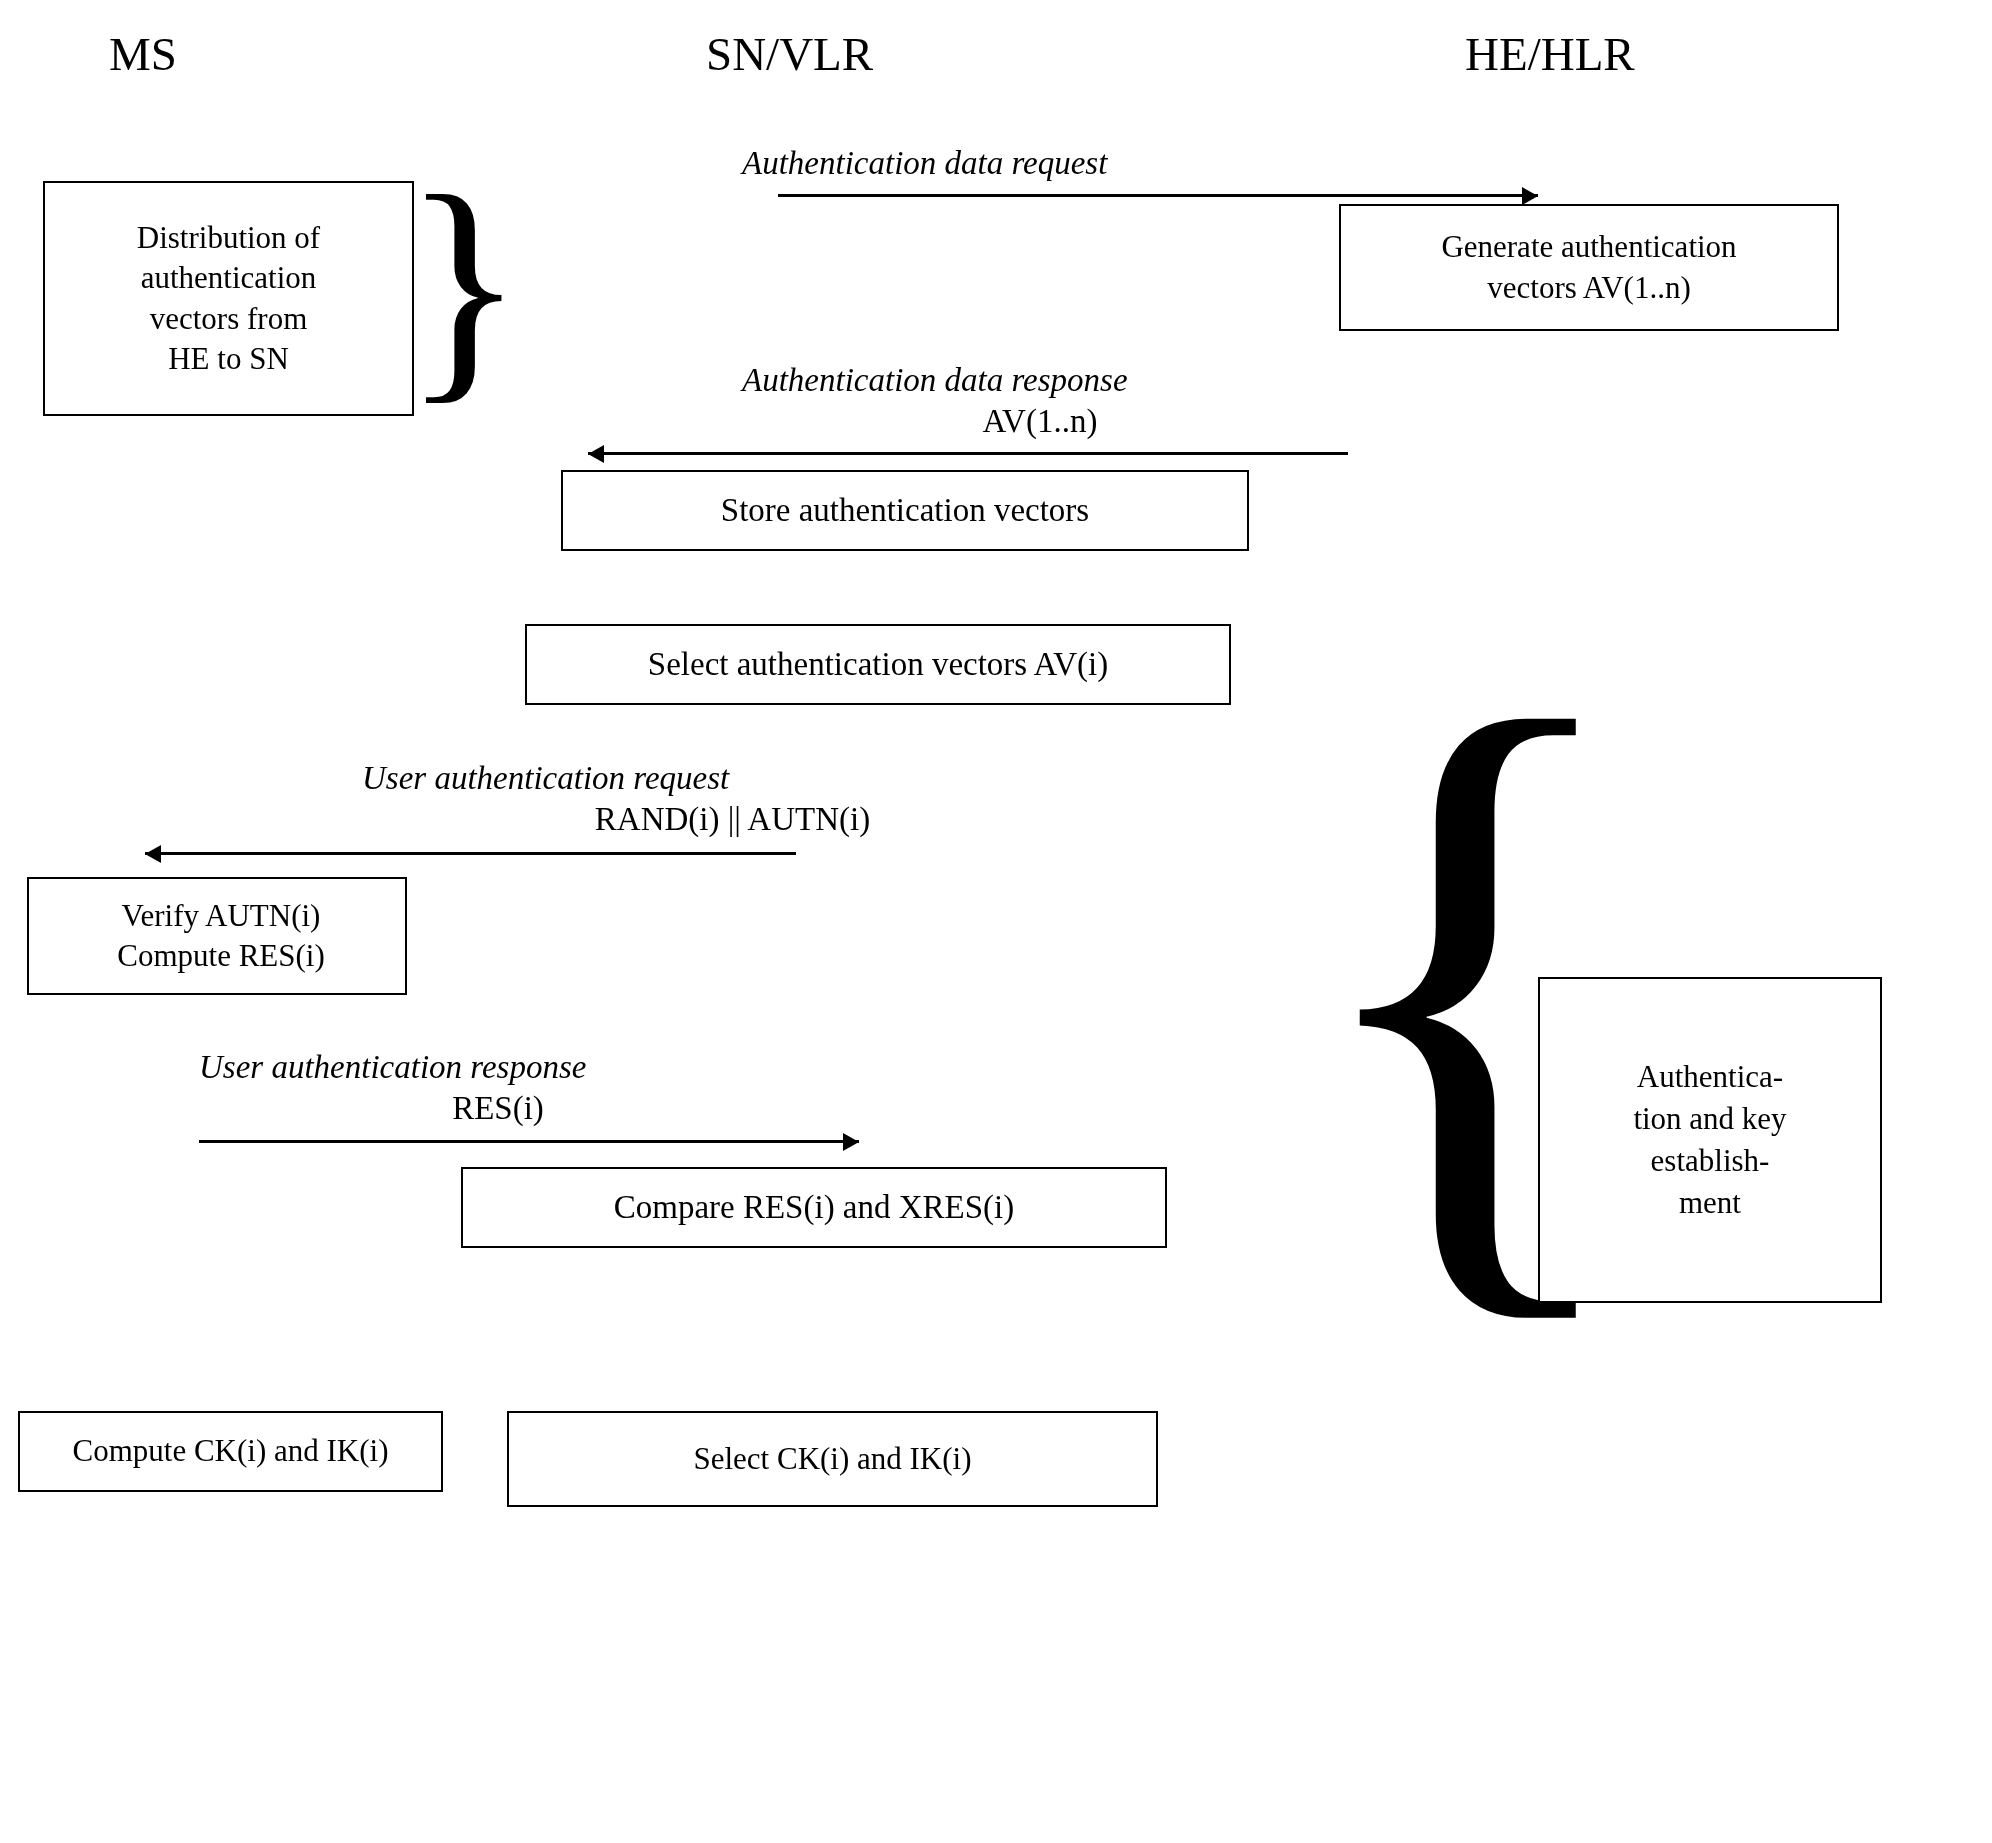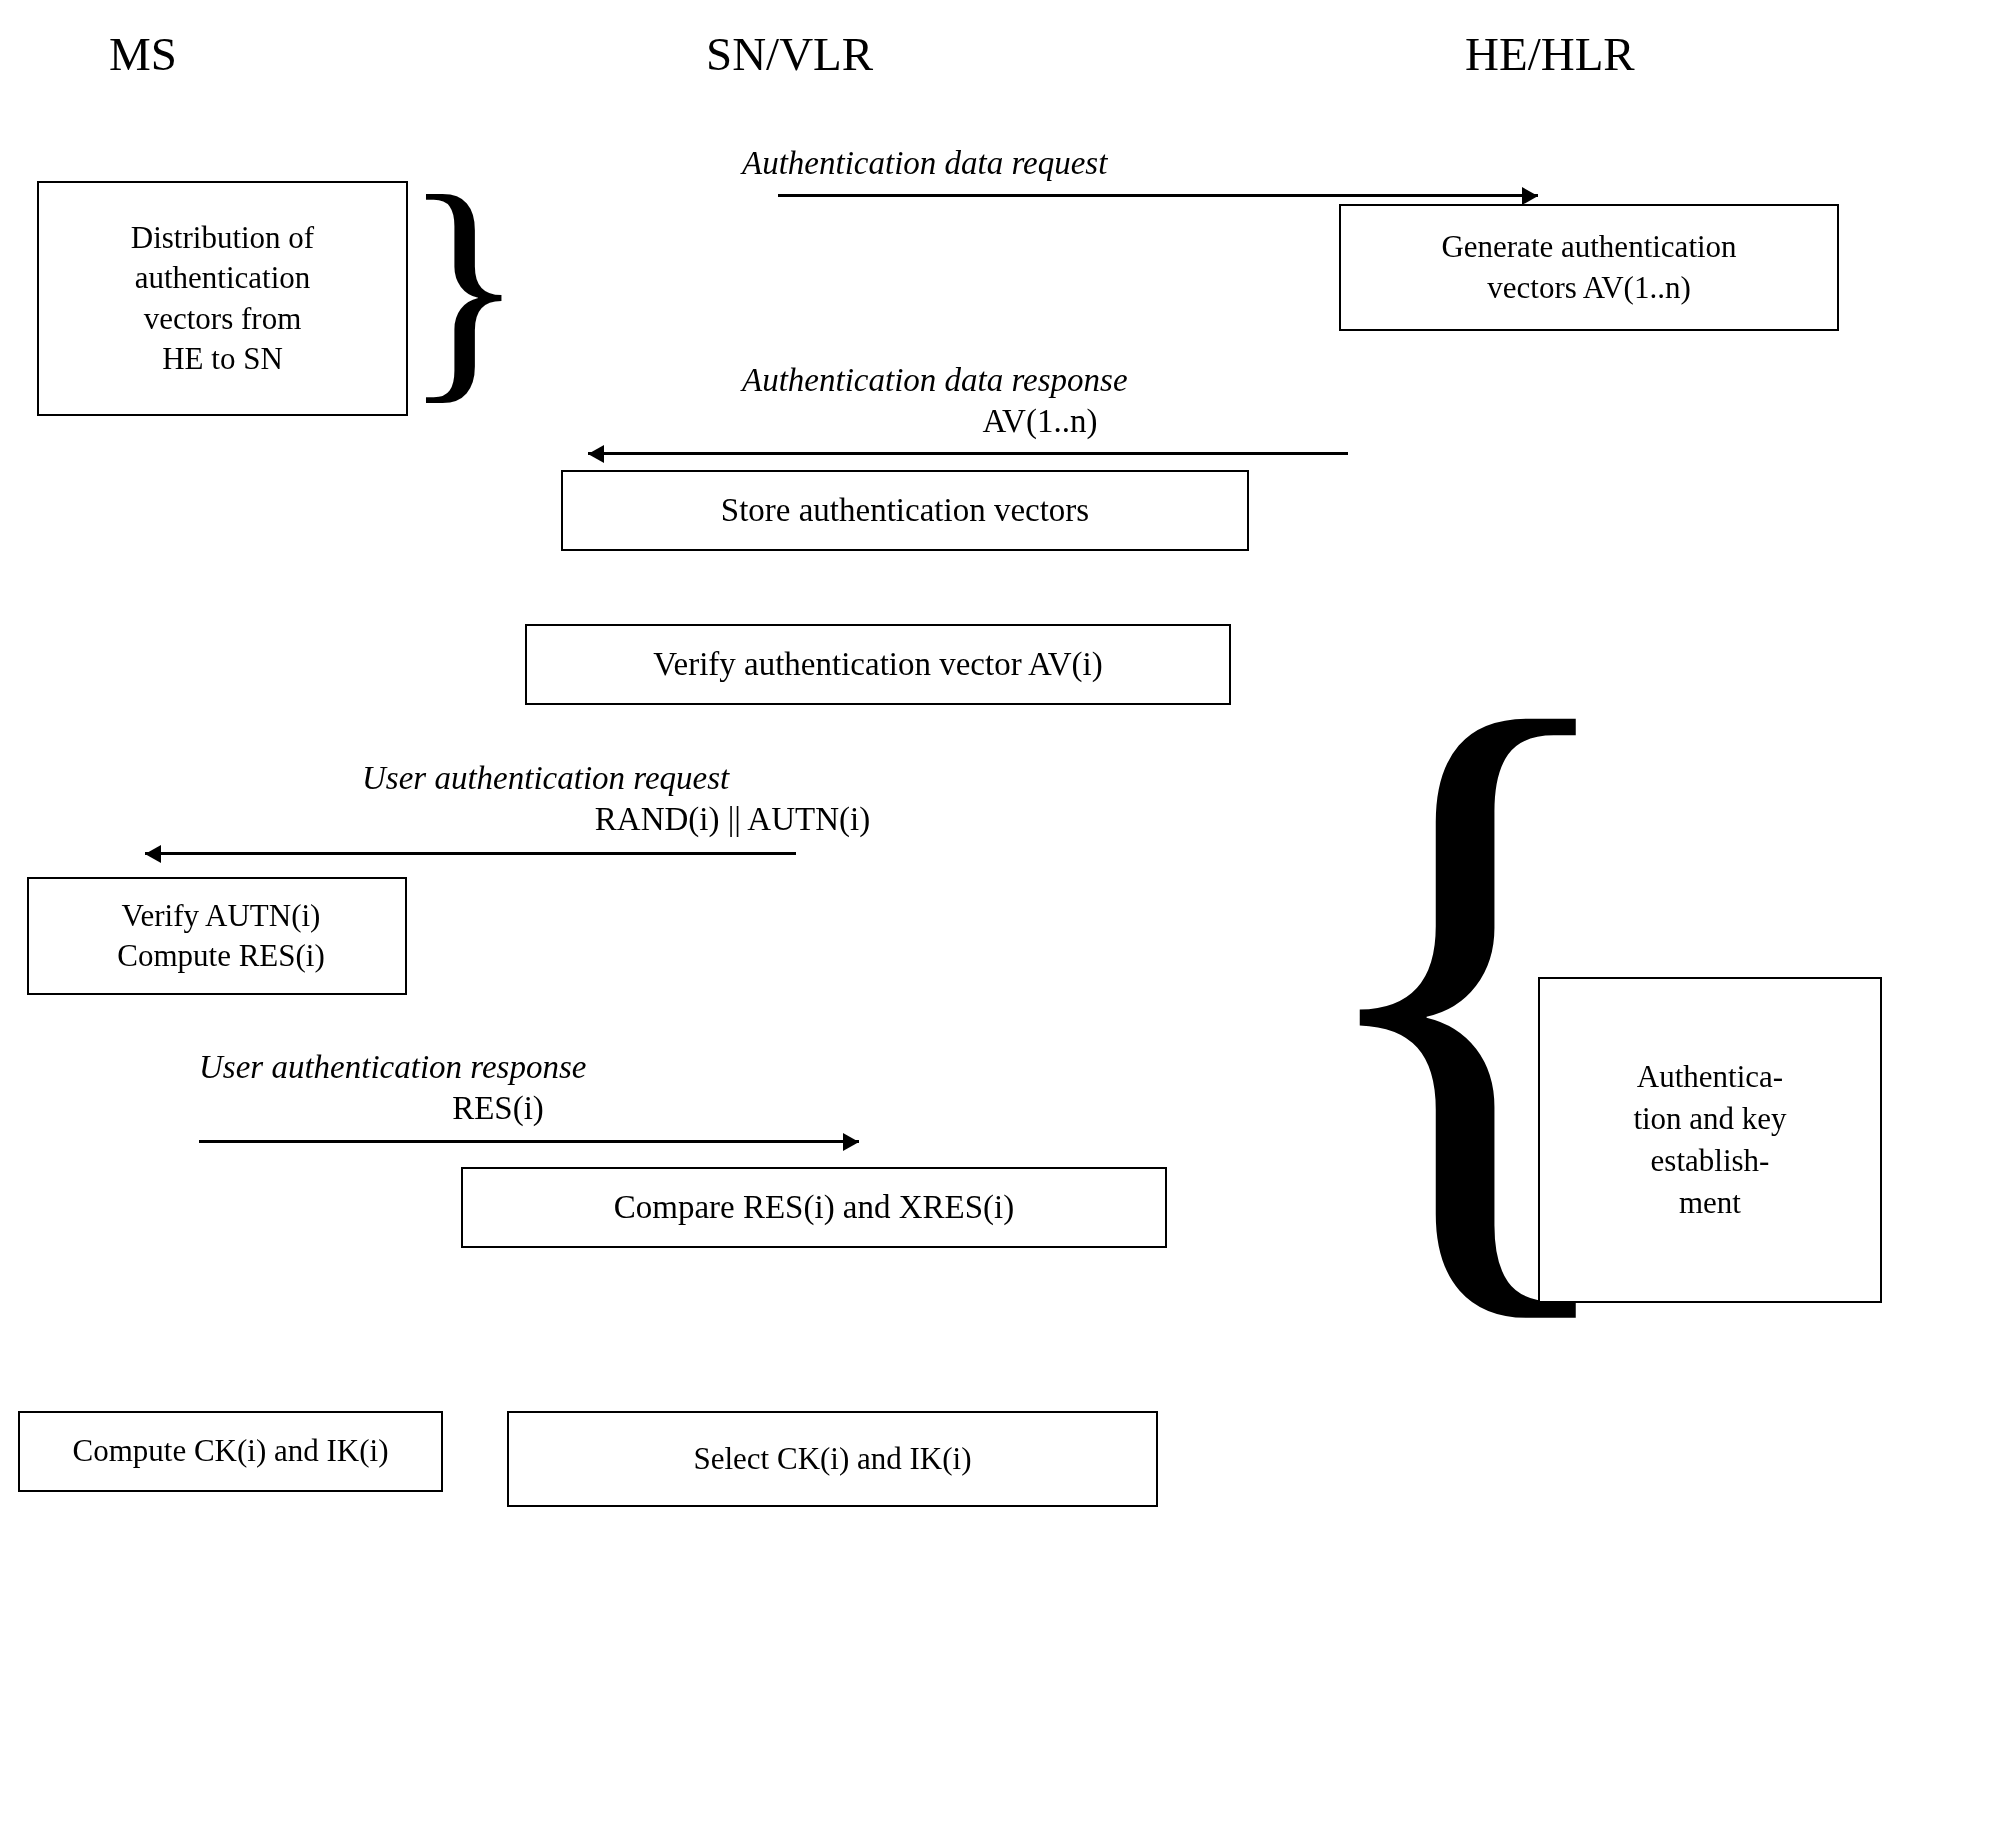--- a/index.html
+++ b/index.html
@@ -91,21 +91,21 @@
   <div class="col-header" style="left:1465px; top:27px; width:344px;">HE/HLR</div>
 
   <div class="italic-label" style="left:742px; top:145px; width:706px;">Authentication data request</div>
   <div class="arrow-right" style="left:778px; top:194px; width:760px;"></div>
 
   <div class="box" style="left:1339px; top:204px; width:500px; height:127px; font-size:31px;">
     <span style="white-space:pre-line;">Generate authentication
 vectors AV(1..n)</span>
   </div>
 
-  <div class="box" style="left:37px; top:181px; width:371px; height:235px; font-size:31px;">
+  <div class="box" style="left:43px; top:181px; width:371px; height:235px; font-size:31px;">
     <span style="white-space:pre-line;">Distribution of
 authentication
 vectors from
 HE to SN</span>
   </div>
 
   <div class="brace-left" style="left:403px; top:158px; font-size:253px; line-height:1;">}</div>
 
   <div class="italic-label" style="left:742px; top:362px; width:633px;">Authentication data response</div>
   <div class="normal-label" style="left:814px; top:403px; width:452px;">AV(1..n)</div>
@@ -119,21 +119,21 @@
   <div style="position:absolute; left:1294px; top:615px; font-size:724px; line-height:1; color:#000; font-weight:100;">{</div>
 
   <div class="box" style="left:1538px; top:977px; width:344px; height:326px; font-size:31px; line-height:1.35;">
     <span style="white-space:pre-line;">Authentica-
 tion and key
 establish-
 ment</span>
   </div>
 
   <div class="box" style="left:525px; top:624px; width:706px; height:81px; font-size:33px;">
-    <span>Verify authentication vector AV(i)</span>
+    <span>Select authentication vectors AV(i)</span>
   </div>
 
   <div class="italic-label" style="left:362px; top:760px; width:742px;">User authentication request</div>
   <div class="normal-label" style="left:407px; top:801px; width:651px;">RAND(i) || AUTN(i)</div>
 
   <div class="arrow-left" style="left:145px; top:852px; width:651px;"></div>
 
   <div class="box" style="left:27px; top:877px; width:380px; height:118px; font-size:31px;">
     <span style="white-space:pre-line;margin-left:8px;">Verify AUTN(i)
 Compute RES(i)</span>

